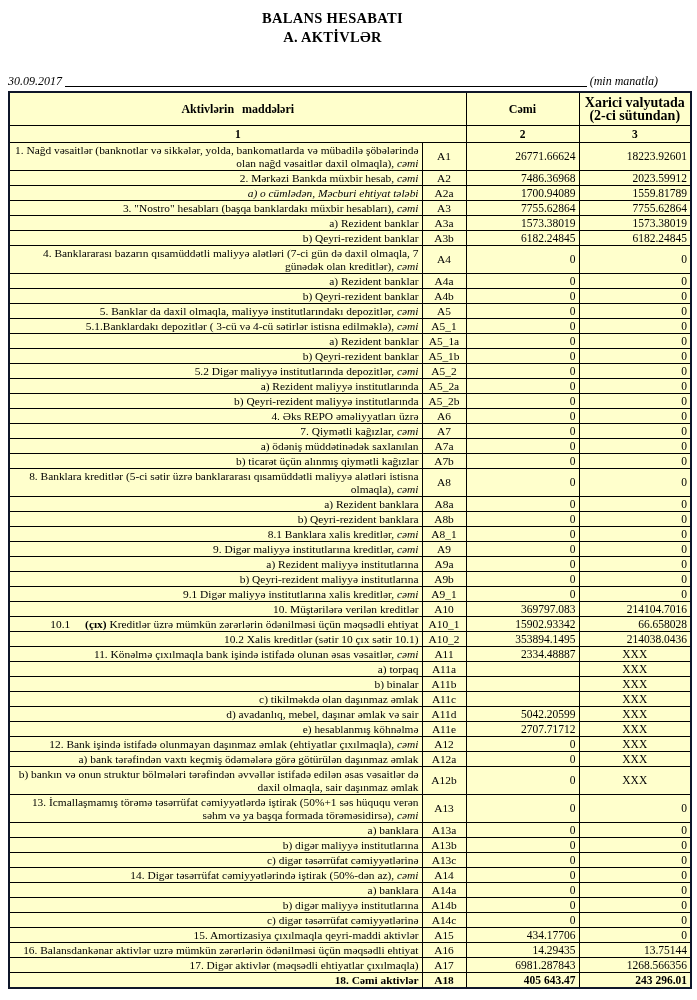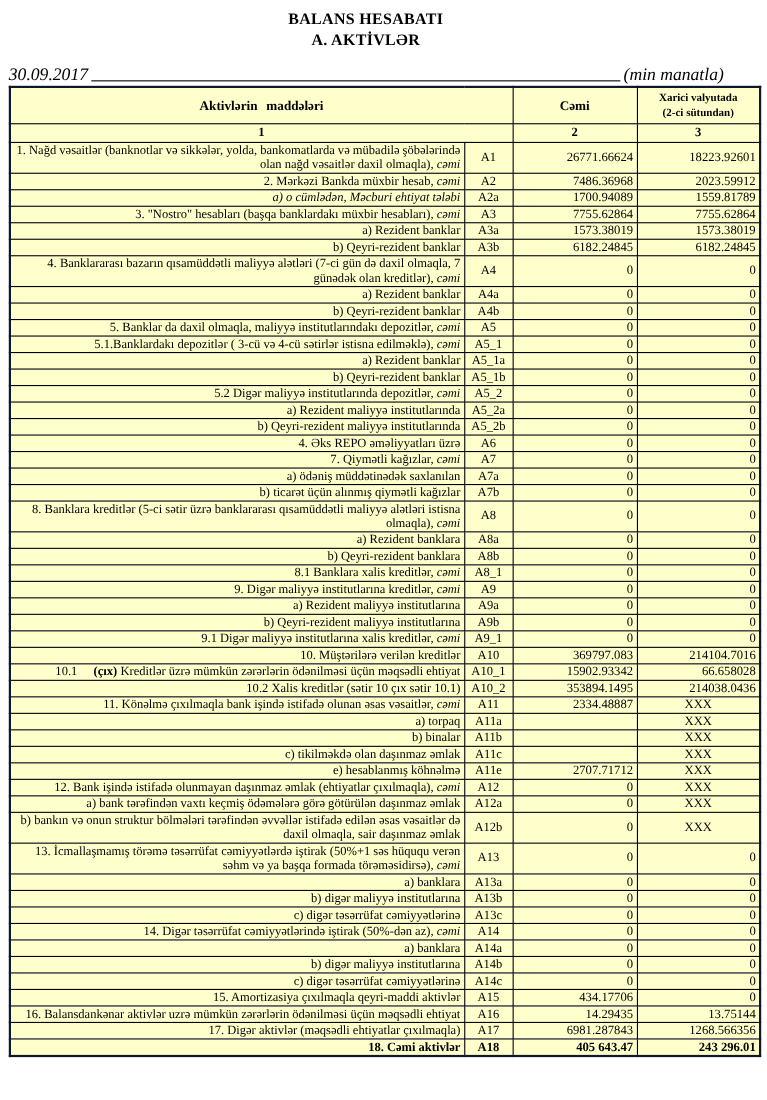--- a/index.html
+++ b/index.html
@@ -9,22 +9,22 @@
     font-family: "Liberation Serif", "DejaVu Serif", serif;
   }
   .page { width: 665px; height: 1000px; position: relative; }
   .title {
     text-align: center; font-weight: bold; font-size: 14.5px;
     line-height: 19px; letter-spacing: 0.3px;
   }
   .title-block { padding-top: 9px; }
   .meta-row {
     display: flex; align-items: flex-end;
-    margin: 15px 7px 3px 8px;
-    font-style: italic; font-size: 16px; line-height: 13px;
+    margin: 28px 7px 3px 8px;
+    font-style: italic; font-size: 12px; line-height: 13px;
   }
   .meta-line {
     flex: 1 1 auto; border-bottom: 1px solid #000;
     margin: 0 3px 1px 3px; height: 1px;
   }
   table.assets {
     border-collapse: collapse; table-layout: fixed;
     margin-left: 8px; width: 682px;
     border: 2px solid #0f172a;
     font-size: 11.4px;
@@ -33,21 +33,21 @@
     border: 1px solid #000;
     background: #FFFFCC;
     padding: 0.5px 3px;
     line-height: 13px;
     vertical-align: middle;
     overflow: hidden;
   }
   table.assets th { font-weight: bold; text-align: center; padding: 1px 2px; }
   th.hdr-items { word-spacing: 5px; height: 30px; font-size: 12px; }
   th.hdr-total { font-size: 12px; }
-  th.hdr-foreign { white-space: pre-line; font-size: 10px; line-height: 13.5px; }
+  th.hdr-foreign { white-space: pre-line; font-size: 14px; line-height: 13.5px; }
   th.numrow { height: 14px; padding: 0 2px; font-size: 11.5px; }
   td.lbl { text-align: right; }
   td.code { text-align: center; padding: 0.5px 1px; }
   td.num { text-align: right; padding-right: 4px; font-size: 11.5px; }
   td.num.xxx { text-align: center; padding-right: 3px; }
   td.wc { background: #ffffff; }
   tr.bold td { font-weight: bold; }
 </style>
 </head>
 <body>
@@ -289,20 +289,26 @@
           <td class="num wc"></td>
           <td class="num xxx">XXX</td>
         </tr>
         <tr>
           <td class="lbl" style="padding-left: 28px;"><span>c) tikilməkdə olan daşınmaz əmlak</span></td>
           <td class="code">A11c</td>
           <td class="num wc"></td>
           <td class="num xxx">XXX</td>
         </tr>
         <tr>
+          <td class="lbl" style="padding-left: 28px;"><span>d) avadanlıq, mebel, daşınar əmlak və sair</span></td>
+          <td class="code">A11d</td>
+          <td class="num wc">5042.20599</td>
+          <td class="num xxx">XXX</td>
+        </tr>
+        <tr>
           <td class="lbl" style="padding-left: 28px;"><span>e) hesablanmış köhnəlmə</span></td>
           <td class="code">A11e</td>
           <td class="num wc">2707.71712</td>
           <td class="num xxx">XXX</td>
         </tr>
         <tr>
           <td class="lbl"><span>12. Bank işində istifadə olunmayan daşınmaz əmlak (ehtiyatlar çıxılmaqla), </span><span style="font-style: italic;">cəmi</span></td>
           <td class="code">A12</td>
           <td class="num">0</td>
           <td class="num xxx">XXX</td>

